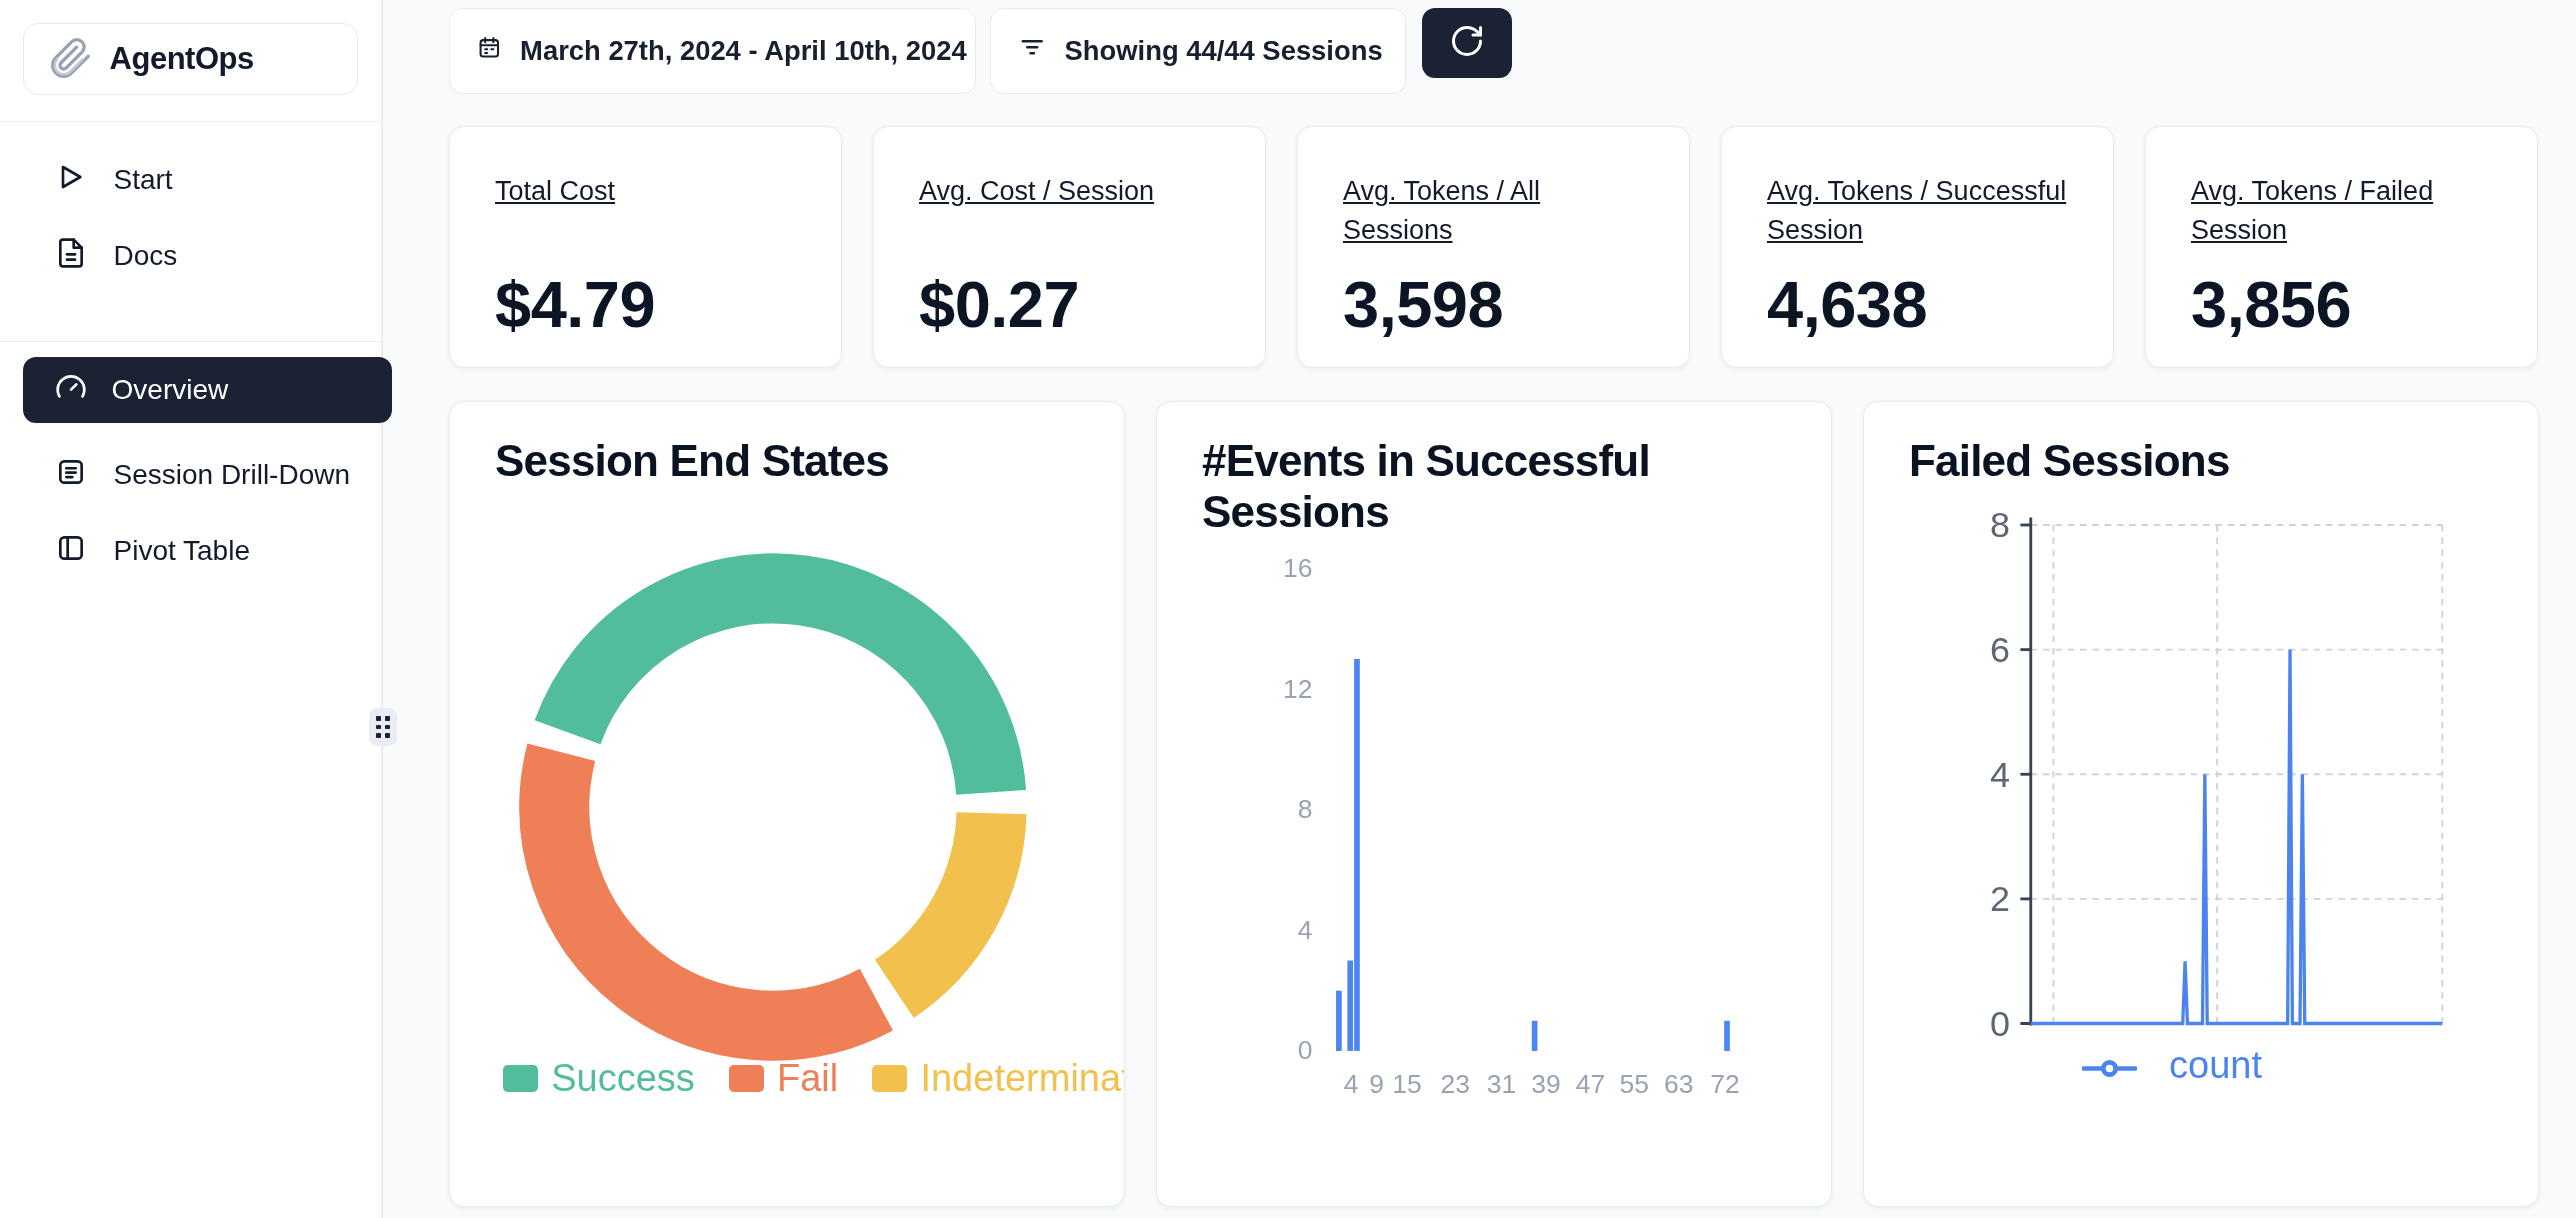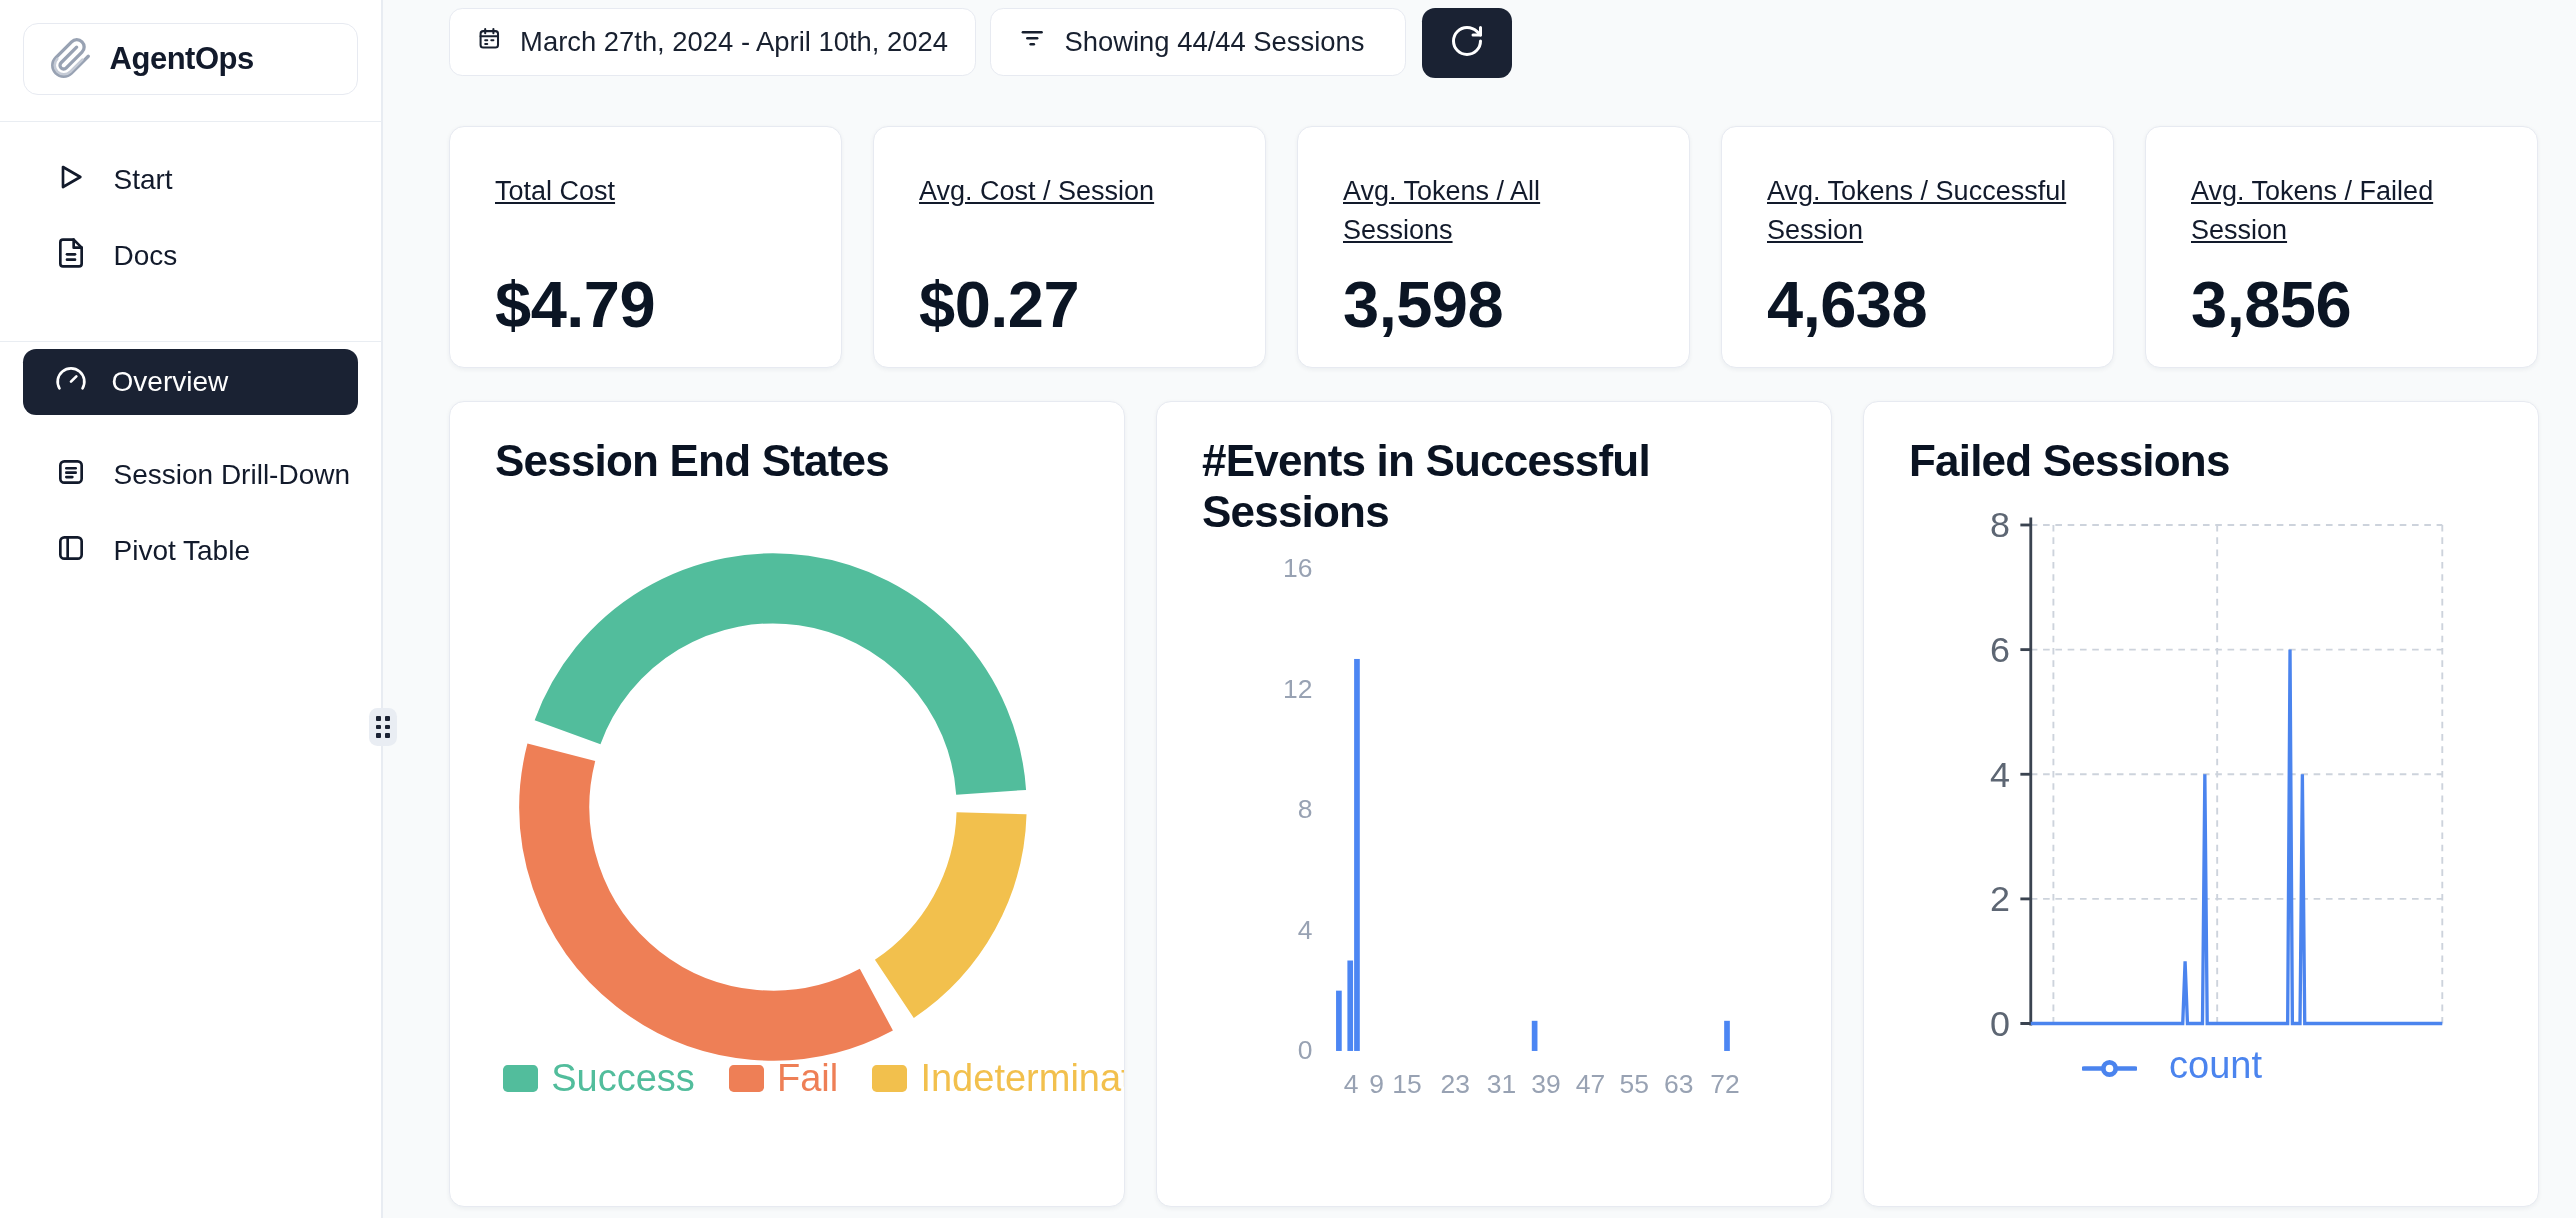--- a/index.html
+++ b/index.html
@@ -8,27 +8,27 @@
   .app { position:relative; width:2576px; height:1219px; }
 
   
   .sidebar { position:absolute; left:0; top:0; width:383px; height:1219px; background:#FFFFFF; border-right:2.8px solid #E8ECF2; }
   .logo-box { position:absolute; left:23px; top:23px; width:335px; height:72px; border:1.9px solid #E7EAF1; border-radius:15px; background:#fff; display:flex; align-items:center; gap:17px; padding-left:24.6px; }
   .logo-text { font-size:31px; font-weight:800; color:#121A2B; letter-spacing:-0.5px;text-align:center; }
   .side-divider { position:absolute; left:0; width:100%; height:0; border-top:1.9px solid #E9EDF2; }
   .nav { position:absolute; left:0; top:142px; width:100%; }
   .nav-item { display:flex; align-items:center; gap:26.5px; height:76px; padding-left:55px; font-size:28px; font-weight:500; color:#121A2B; cursor:pointer; }
   .nav-item svg { flex:0 0 auto; }
-  .nav-pill { position:absolute; left:23px; top:349px; width:335px; height:66px; background:#1A2233; border-radius:13.2px; color:#FFFFFF; display:flex; align-items:center; gap:24.6px; padding-left:32px; font-size:28px; font-weight:500; cursor:pointer; }
+  .nav-pill { position:absolute; left:23px; top:357px; width:369px; height:66px; background:#1A2233; border-radius:13.2px; color:#FFFFFF; display:flex; align-items:center; gap:24.6px; padding-left:32px; font-size:28px; font-weight:500; cursor:pointer; }
   .nav-low { position:absolute; left:0; top:437px; width:100%; }
   .grip { position:absolute; left:369px; top:708px; width:28px; height:38px; background:#E9EDF3; border-radius:8.5px; display:grid; grid-template-columns:4.7px 4.7px; grid-template-rows:4.7px 4.7px 4.7px; gap:3.8px; justify-content:center; align-content:center; cursor:col-resize; }
   .grip i { background:#1A2233; border-radius:0.9px; }
 
   
-  .btn { position:absolute; top:7.6px; height:68px; background:#FFFFFF; border:1.9px solid #E7EAF1; border-radius:13.2px; display:flex; align-items:center; gap:19px; font-size:27.4px; font-weight:400; color:#18202F; cursor:pointer; }
+  .btn { position:absolute; top:7.6px; height:86px; background:#FFFFFF; border:1.9px solid #E7EAF1; border-radius:13.2px; display:flex; align-items:center; gap:19px; font-size:27.4px; font-weight:700; color:#18202F; cursor:pointer; }
   .btn-date { left:449px; width:527px; padding-left:26.5px; }
   .btn-filter { left:990px; width:416px; padding-left:28px; }
   .btn-refresh { position:absolute; left:1422px; top:7.6px; width:90px; height:70px; background:#1A2233; border:none; border-radius:13.2px; display:flex; align-items:center; justify-content:center; cursor:pointer; }
 
   
   .stats { position:absolute; left:449px; top:126px; display:flex; gap:31px; }
   .stat-card { position:relative; width:393px; height:242px; background:#fff; border:1.9px solid #E7EAF1; border-radius:15px; box-shadow:0 1.9px 4.7px rgba(27,36,55,.05); }
   .stat-label { position:absolute; left:45px; top:45px; width:305px; font-size:27px; font-weight:500; color:#121A2B; line-height:1.45;text-decoration:underline; }
   .stat-value { position:absolute; left:45px; top:140px; font-size:65px; font-weight:800; color:#0B1524; letter-spacing:-0.5px; }
 

